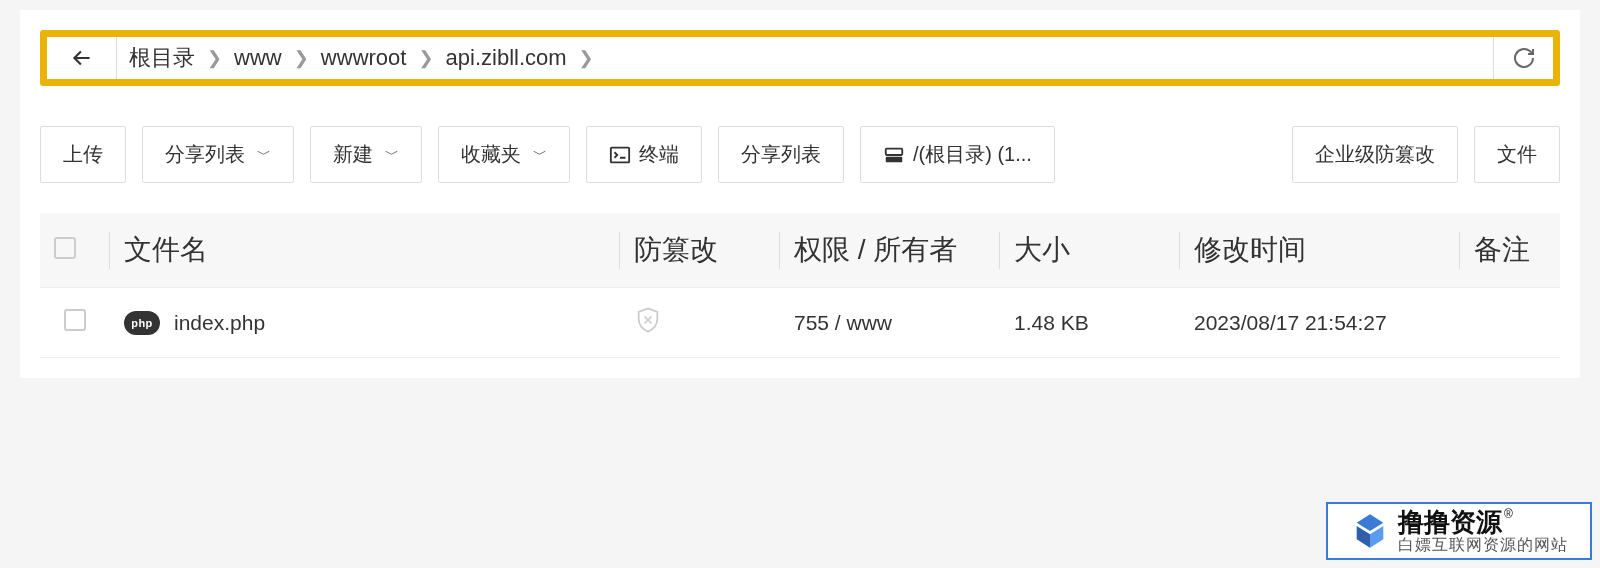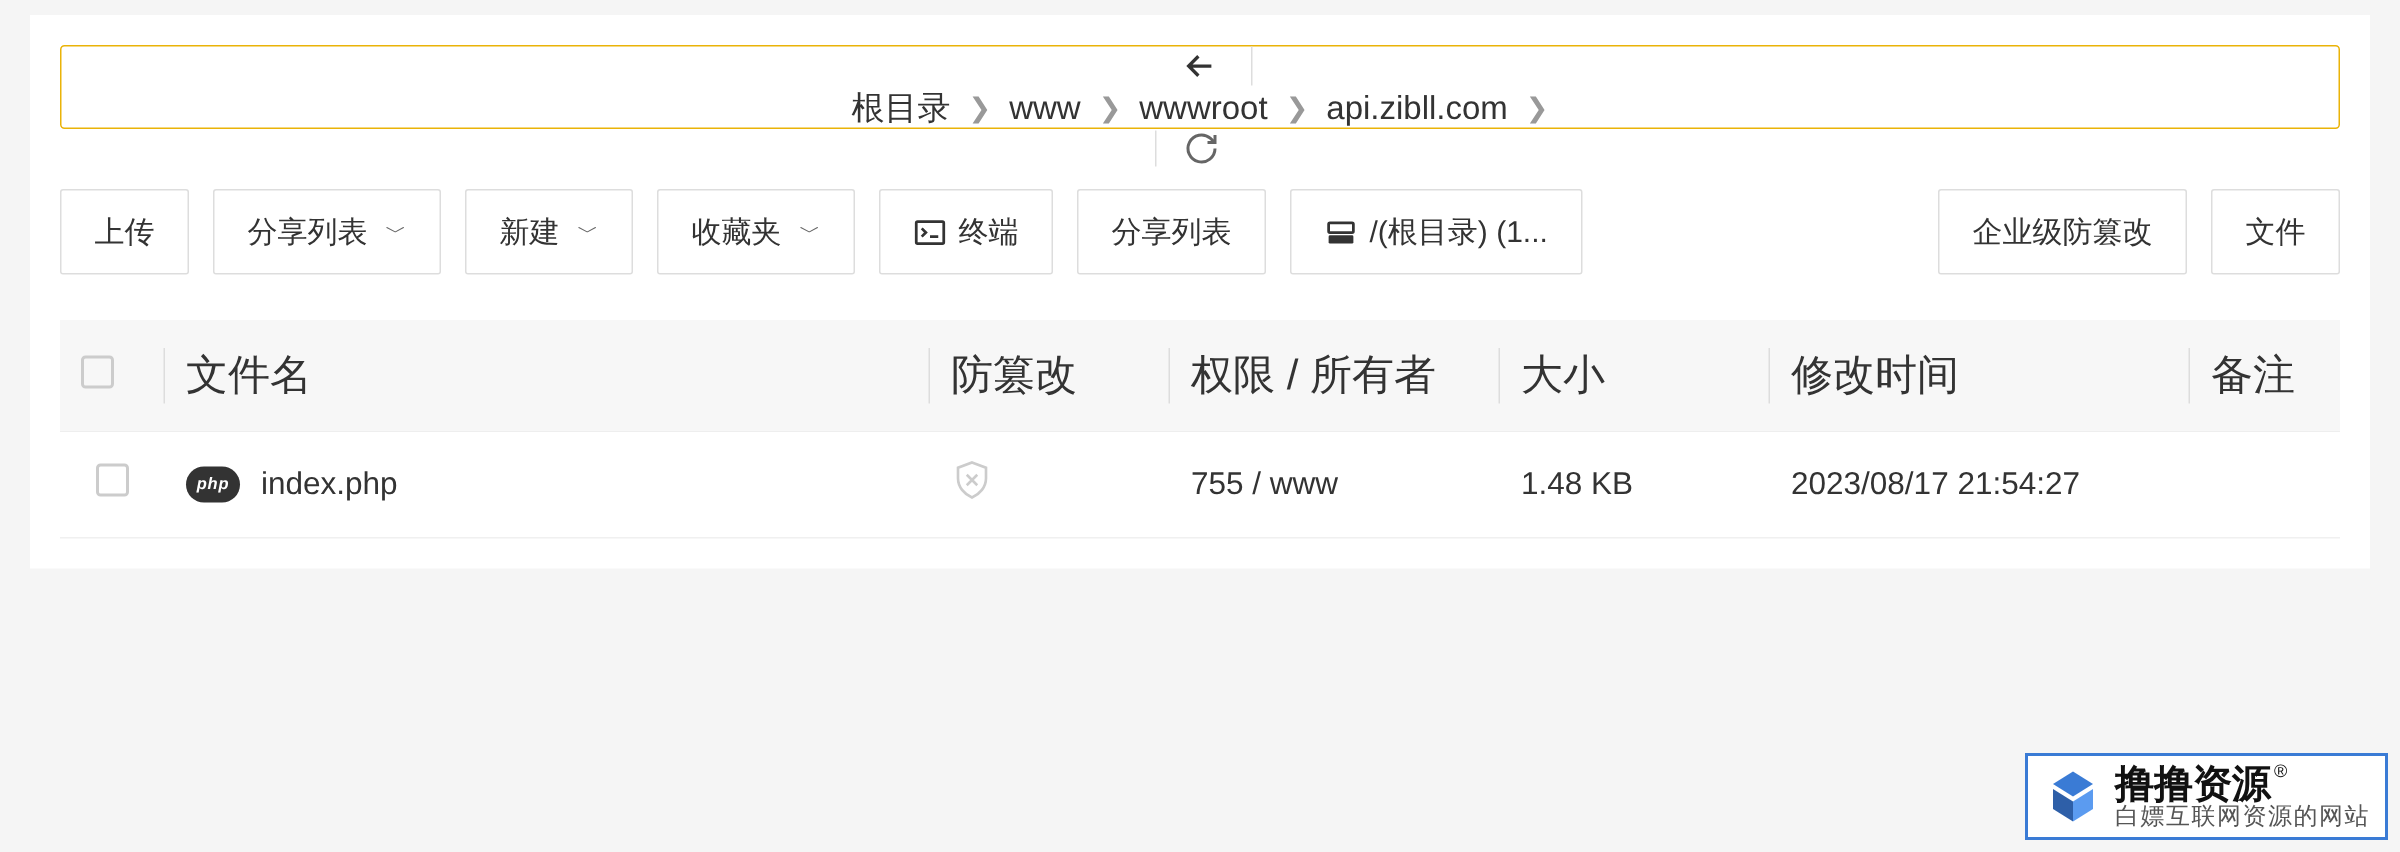--- a/index.html
+++ b/index.html
@@ -13,26 +13,25 @@
     }
     .container {
       background: #fff;
       margin: 10px 20px 0 20px;
       padding: 20px;
     }
     
     .breadcrumb-bar {
       display: flex;
       align-items: center;
-      border: 1px solid #eab308;
+      border: 7px solid #eab308;
       border-radius: 3px;
       height: 56px;
       margin-bottom: 40px;
       background: #fff;
-      flex-direction: column;
     }
     .back-btn {
       width: 70px;
       height: 100%;
       display: flex;
       align-items: center;
       justify-content: center;
       border-right: 1px solid #ddd;
       cursor: pointer;
       font-size: 24px;
@@ -147,35 +146,34 @@
       height: 24px;
       background: #333;
       border-radius: 12px;
       color: #fff;
       font-size: 11px;
       font-weight: bold;
       display: flex;
       align-items: center;
       justify-content: center;
       letter-spacing: 0.5px;
-      font-style: italic;
     }
     .shield {
       display: inline-flex;
       color: #ccc;
     }
     .shield svg { width: 28px; height: 28px; }
     
     .watermark {
       position: absolute;
       bottom: 8px;
       right: 8px;
       border: 2px solid #3a7bd5;
       background: #fff;
-      padding: 4px 10px;
+      padding: 4px 22px;
       display: flex;
       align-items: center;
       gap: 8px;
     }
     .wm-logo svg { width: 40px; height: 40px; display: block; }
     .wm-text { display: flex; flex-direction: column; line-height: 1.1; }
     .wm-title {
       font-size: 26px;
       font-weight: bold;
       color: #111;

